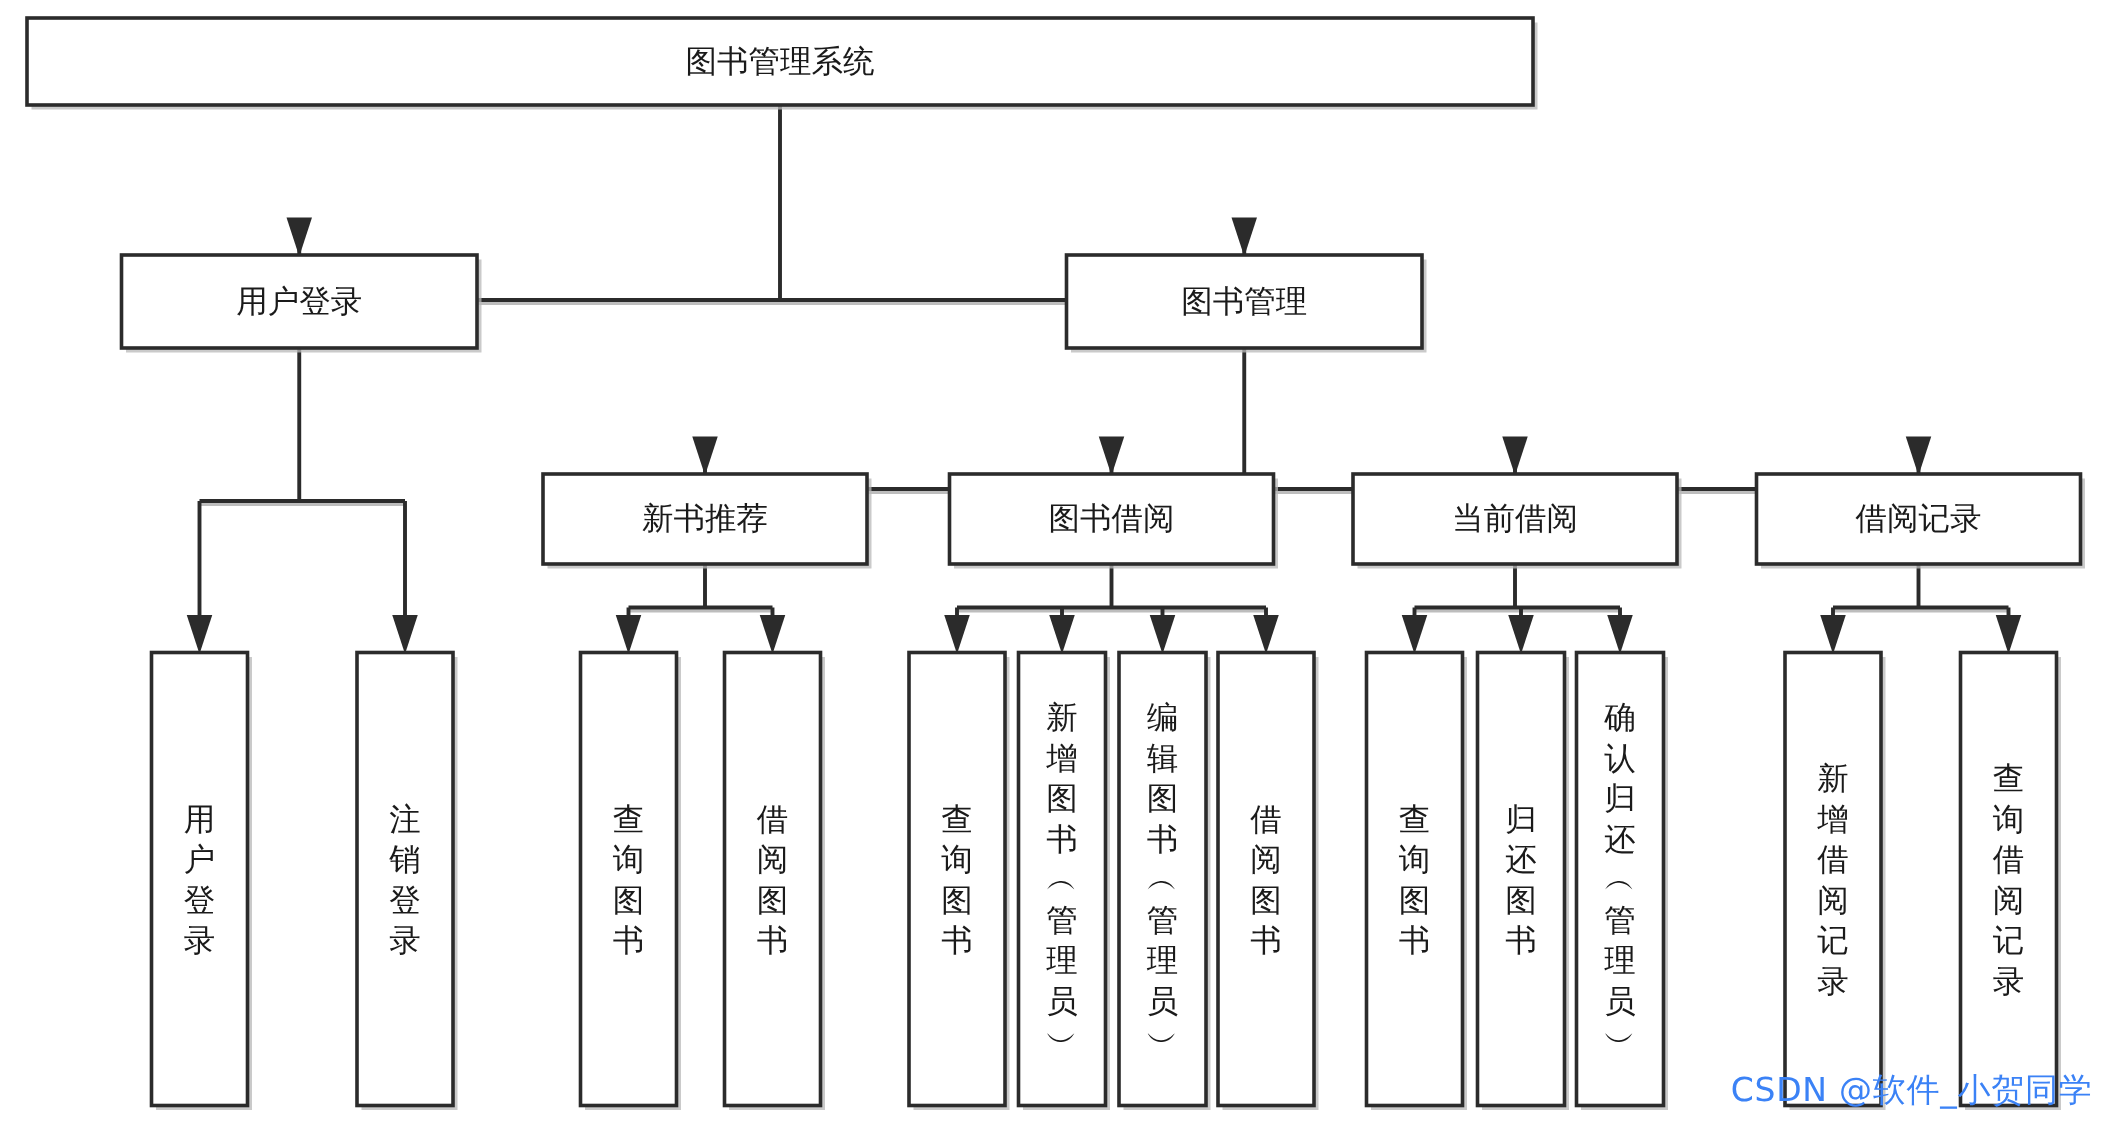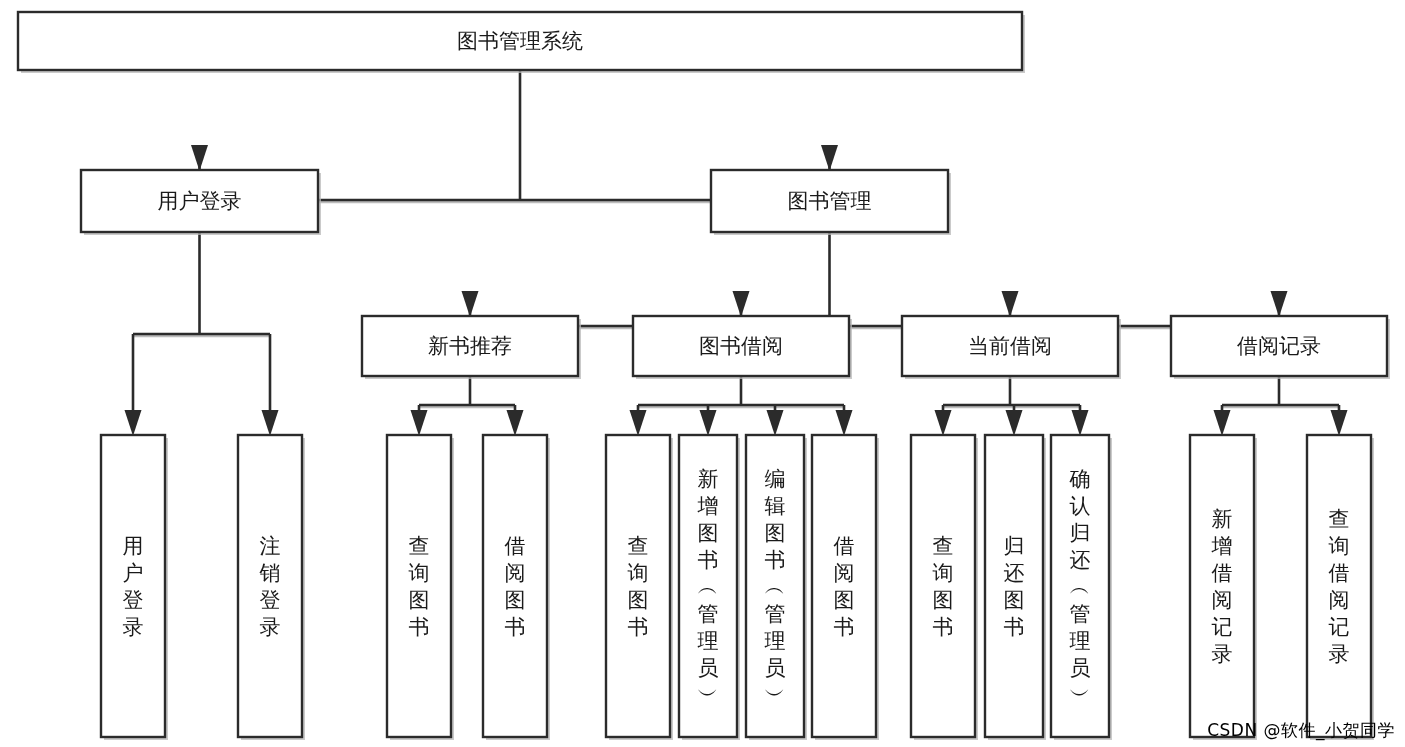--- a/index.html
+++ b/index.html
@@ -59,22 +59,22 @@
     font-family: "DejaVu Sans", "Liberation Sans", sans-serif;
     font-size: 21px;
     fill: #1a1a1a;
     text-anchor: middle;
   }
   .watermark {
     position: absolute;
     right: 10px;
     bottom: 5px;
     font-family: "DejaVu Sans", "Liberation Sans", sans-serif;
-    font-size: 17px;
-    color: #000000;
+    font-size: 22px;
+    color: #3b82f6;
     letter-spacing: 0.5px;
     white-space: nowrap;
     user-select: none;
   }
 </style>
 </head>
 <body>
 
 <div id="stage">
   <svg class="diagram" viewBox="0 0 1405 747">

